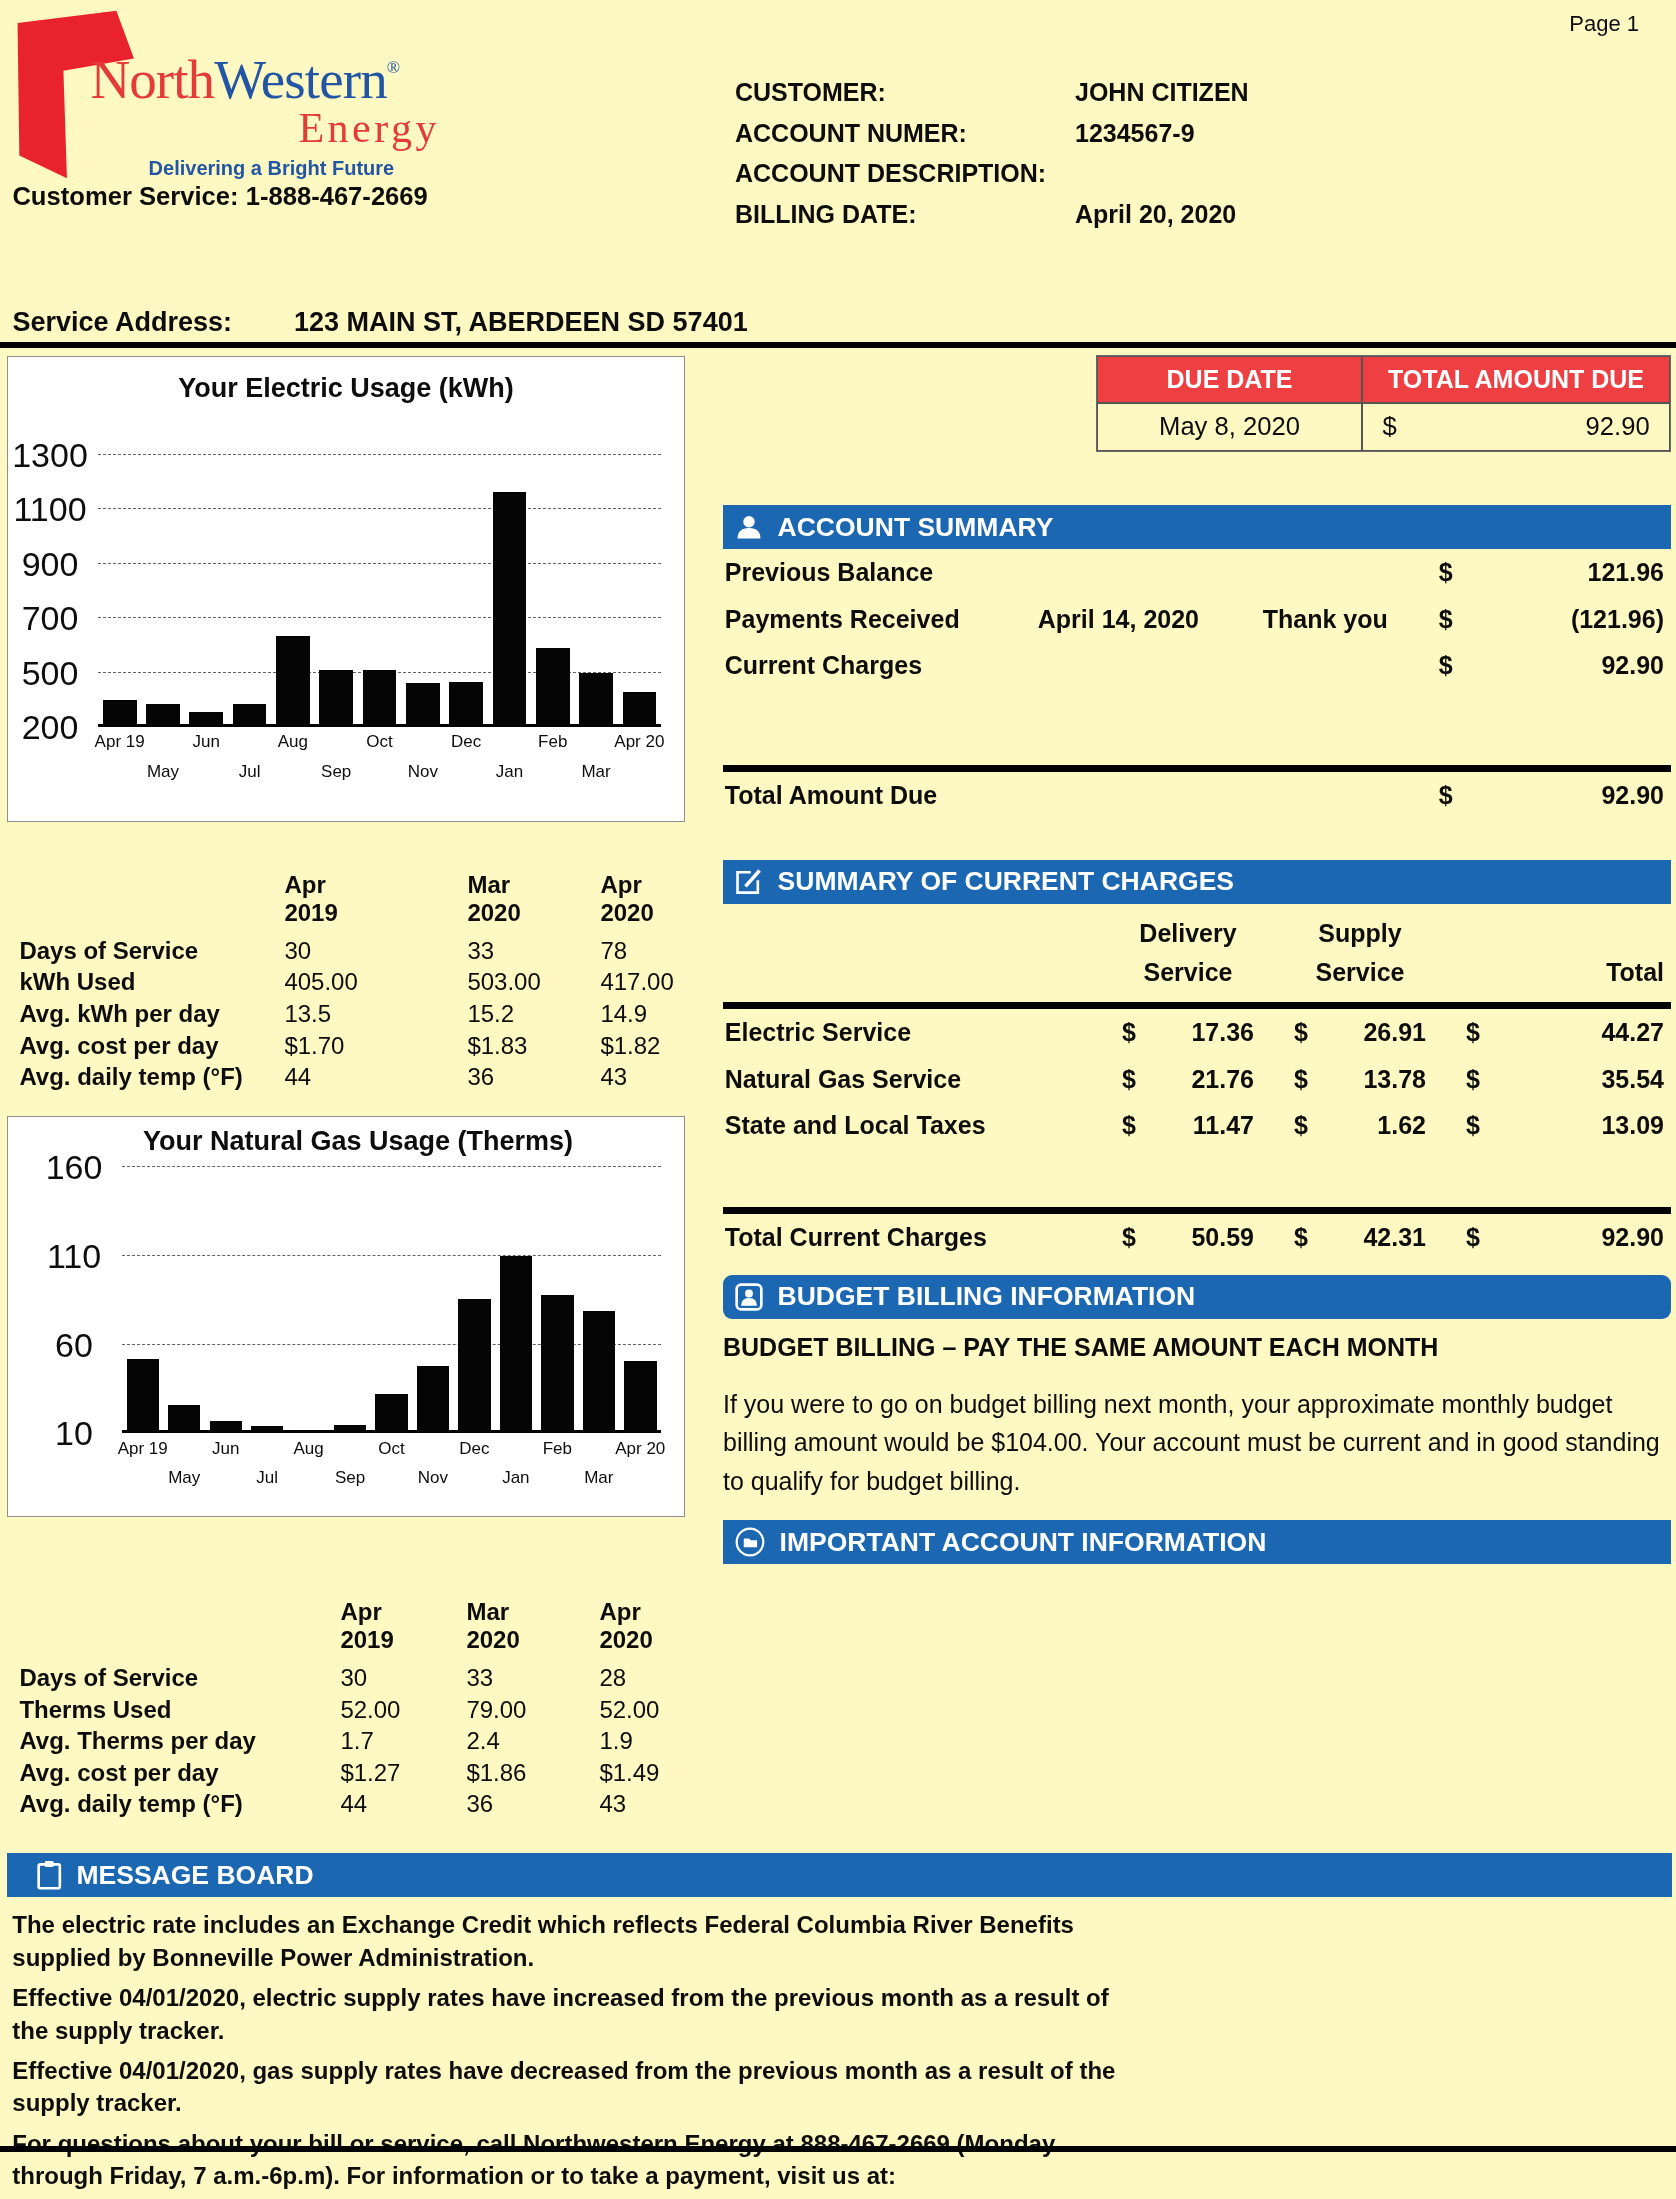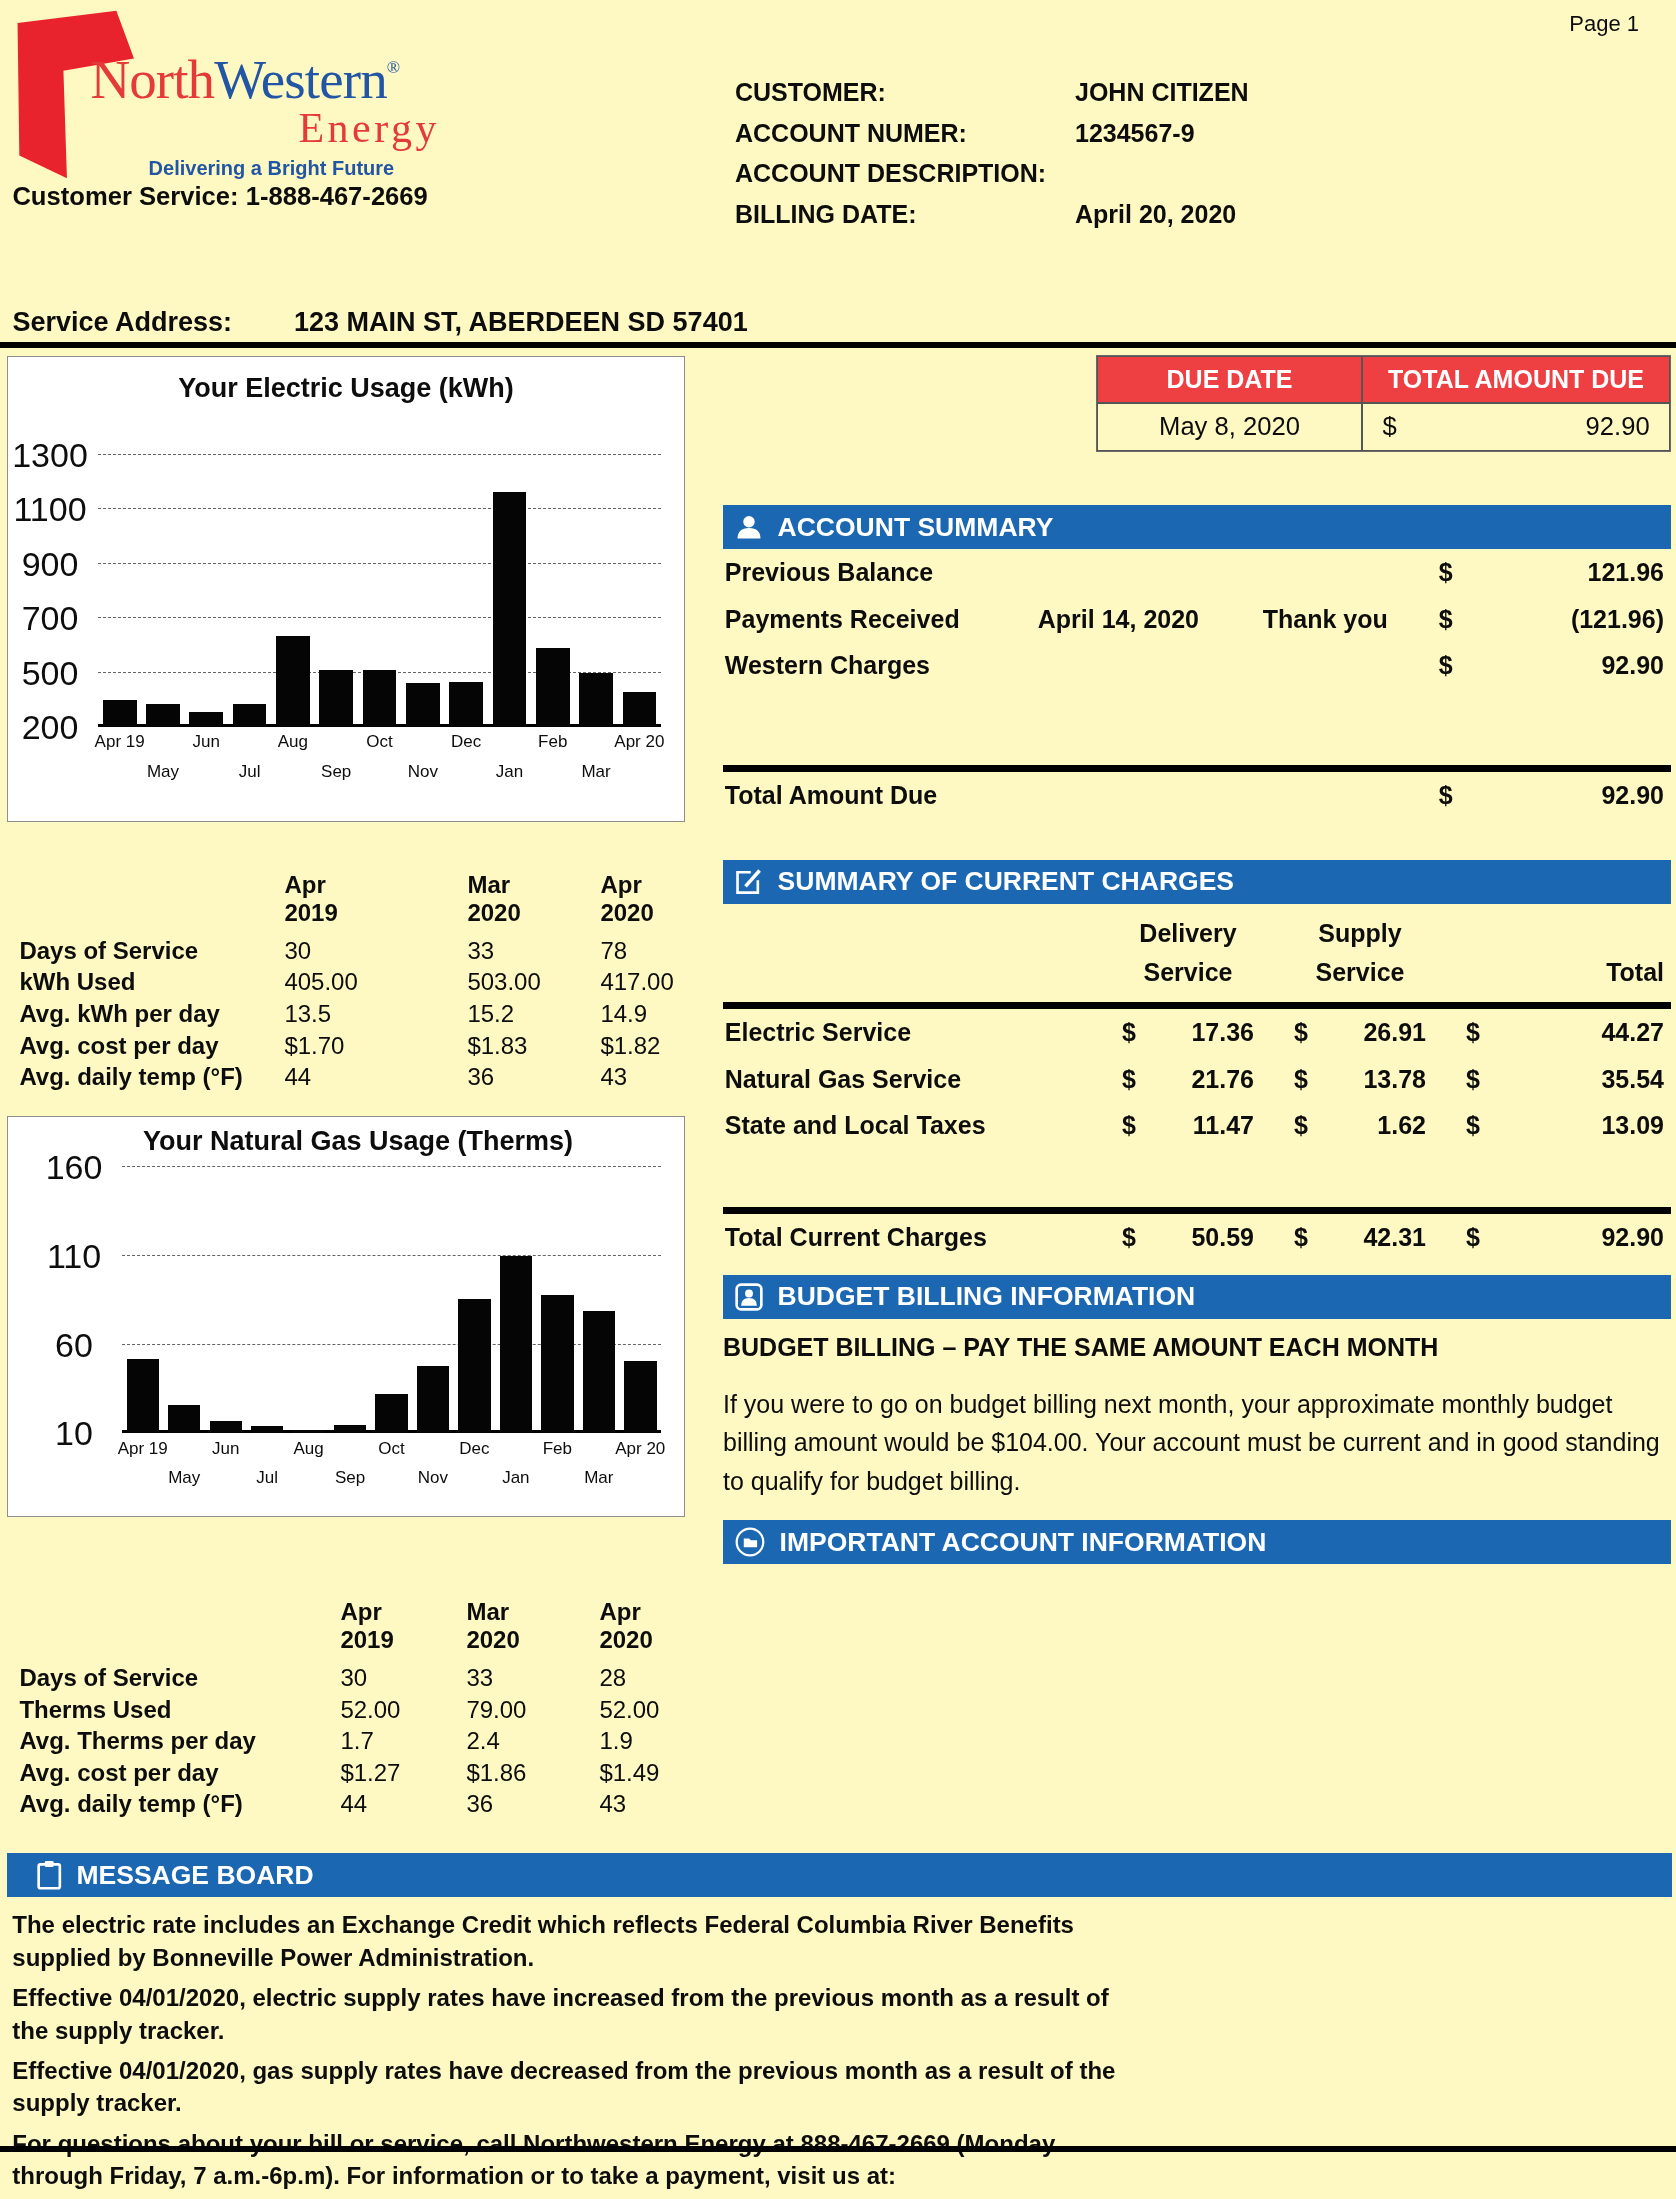--- a/index.html
+++ b/index.html
@@ -64,21 +64,21 @@
   .due-row { display:grid; grid-template-columns:265px 1fr; }
   .due-cell { border:0.9px solid #555; text-align:center; font-size:25px; padding:8px 0; }
   .due-head { background:#ee4043; color:#fff; font-weight:700; }
   .due-val { font-size:25.6px; padding:8.8px 0; }
   .due-amount { display:flex; justify-content:space-between; padding:8.8px 19.4px; }
 
   .sec-head { display:flex; align-items:center; gap:14px; background:#1b67b2; color:#fff; font-weight:700; font-size:26.5px; height:44px; padding:0 10.6px; }
   .sec-head svg { flex:0 0 auto; }
   .sec-head.acct { margin-top:53px; }
   .sec-head.charges { margin-top:41px; }
-  .sec-head.budget { margin-top:14px; }
+  .sec-head.budget { margin-top:14px;border-radius:9px; }
   .sec-head.important { margin-top:19.4px; }
 
   .acct-row { display:grid; grid-template-columns:313px 225px 176px 35px 1fr; font-size:25px; font-weight:700; padding:8.8px 7px 8.8px 1.8px; }
   .ar-amt { text-align:right; }
   .hr-thick { height:7px; background:#000; border:none; }
   .hr-m1 { margin-top:76px; }
 
   .chg-head { display:grid; grid-template-columns:minmax(0,1fr) 132px 132px 198px; column-gap:40px; align-items:end; font-size:25px; font-weight:700; margin-top:10.6px; padding:0 7px 10.6px 1.8px; }
   .chg-col { text-align:center; line-height:1.55; }
   .chg-col.total { text-align:right; }
@@ -389,21 +389,21 @@
           <div class="ar-amt">121.96</div>
         </div>
         <div class="acct-row">
           <div>Payments Received</div>
           <div>April 14, 2020</div>
           <div>Thank you</div>
           <div>$</div>
           <div class="ar-amt">(121.96)</div>
         </div>
         <div class="acct-row">
-          <div>Western Charges</div>
+          <div>Current Charges</div>
           <div></div>
           <div></div>
           <div>$</div>
           <div class="ar-amt">92.90</div>
         </div>
       </div>
     <div class="hr-thick hr-m1"></div>
     <div class="acct-row">
       <div>Total Amount Due</div>
       <div></div>

